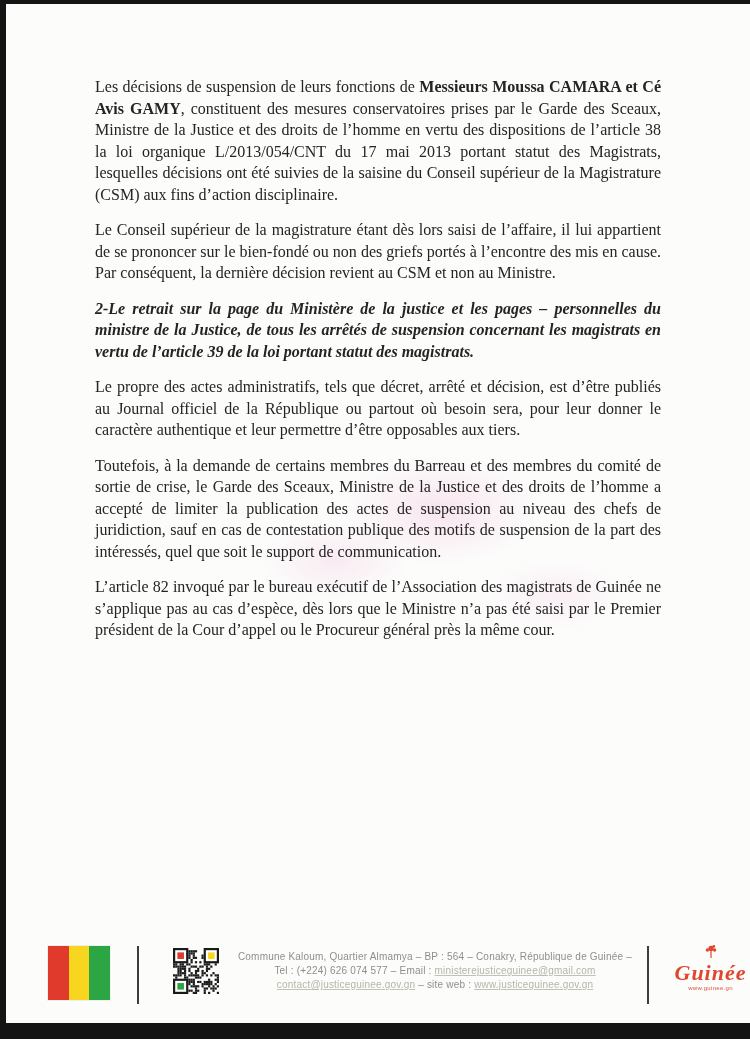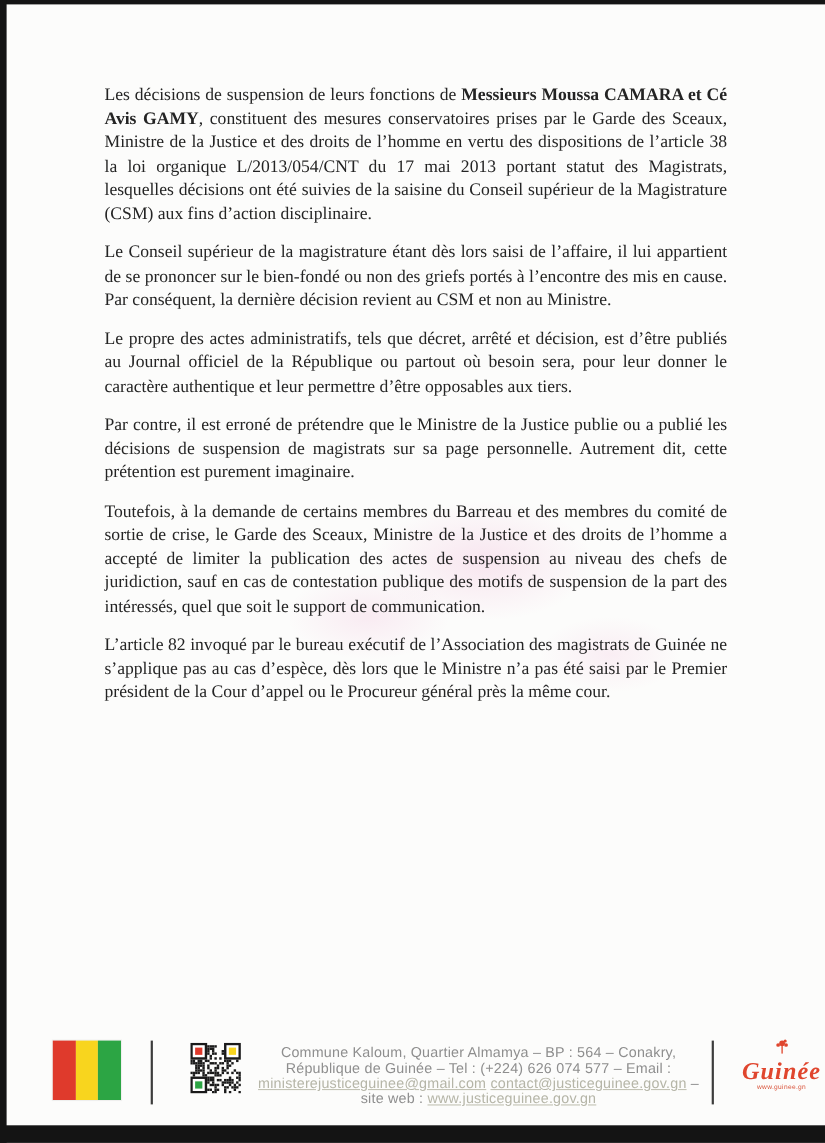--- a/index.html
+++ b/index.html
@@ -45,21 +45,21 @@
   }
   .flag{width:62px;height:54px;margin-top:8px;display:flex;
     box-shadow:0 0 0 1px rgba(0,0,0,0.05);}
   .flag div{flex:1;}
   .v-divider{width:2px;height:58px;background:#3c3c3c;margin-top:8px;}
   .div-1{margin-left:27px;}
   .div-2{margin-left:8px;}
   .qr{margin-left:34px;margin-top:10px;width:46px;height:46px;}
   .addr{
     margin-left:12px;margin-top:12px;width:408px;
-    font-size:13px;line-height:14px;color:#8e8e8e;
+    font-size:10px;line-height:14px;color:#8e8e8e;
     text-align:center;letter-spacing:0.2px;
   }
   .addr .lnk{color:#b5b5a7;text-decoration:underline;text-decoration-color:#c2c2b4;}
   .logo{
     margin-left:12px;margin-top:6px;flex:1;text-align:center;color:#e0462e;
   }
   .logo-word{
     font-family:Liberation Serif, serif;font-style:italic;font-weight:bold;
     font-size:22px;line-height:22px;letter-spacing:1px;
   }
@@ -76,22 +76,22 @@
   <div class="frame frame-right"></div>
   <div class="frame frame-bottom"></div>
 
   <div class="smudge smudge-1"></div>
   <div class="smudge smudge-2"></div>
   <div class="smudge smudge-3"></div>
 
   <div class="doc-text" id="doc-body">
       <p class="body"><span>Les décisions de suspension de leurs fonctions de </span><span class="bold">Messieurs Moussa CAMARA et Cé Avis GAMY</span><span>, constituent des mesures conservatoires prises par le Garde des Sceaux, Ministre de la Justice et des droits de l’homme en vertu des dispositions de l’article 38 la loi organique L/2013/054/CNT du 17 mai 2013 portant statut des Magistrats, lesquelles décisions ont été suivies de la saisine du Conseil supérieur de la Magistrature (CSM) aux fins d’action disciplinaire.</span></p>
       <p class="body"><span>Le Conseil supérieur de la magistrature étant dès lors saisi de l’affaire, il lui appartient de se prononcer sur le bien-fondé ou non des griefs portés à l’encontre des mis en cause.  Par conséquent, la dernière décision revient au CSM et non au Ministre.</span></p>
+      <p class="heading"><span>2-Le retrait sur la page du Ministère de la justice et les pages – personnelles du ministre de la Justice, de tous les arrêtés de suspension concernant les magistrats en vertu de l’article 39 de la loi portant statut des magistrats.</span></p>
       <p class="body"><span>Le propre des actes administratifs, tels que décret, arrêté et décision, est d’être publiés au Journal officiel de la République ou partout où besoin sera, pour leur donner le caractère authentique et leur permettre d’être opposables aux tiers.</span></p>
-      <p class="body"><span>Par contre, il est erroné de prétendre que le Ministre de la Justice publie ou a publié les décisions de suspension de magistrats sur sa page personnelle. Autrement dit, cette prétention est purement imaginaire.</span></p>
       <p class="body"><span>Toutefois, à la demande de certains membres du Barreau et des membres du comité de sortie de crise, le Garde des Sceaux, Ministre de la Justice et des droits de l’homme a accepté de limiter la publication des actes de suspension au niveau des chefs de juridiction, sauf en cas de contestation publique des motifs de suspension de la part des intéressés, quel que soit le support de communication.</span></p>
       <p class="body"><span>L’article 82 invoqué par le bureau exécutif de l’Association des magistrats de Guinée ne s’applique pas au cas d’espèce, dès lors que le Ministre n’a pas été saisi par le Premier président de la Cour d’appel ou le Procureur général près la même cour.</span></p>
     </div>
 
   <div class="footer">
 
     <div class="flag">
       <div id="flag-red" style="background: rgb(223, 58, 44);"></div>
       <div id="flag-yellow" style="background: rgb(248, 213, 30);"></div>
       <div id="flag-green" style="background: rgb(44, 165, 68);"></div>

